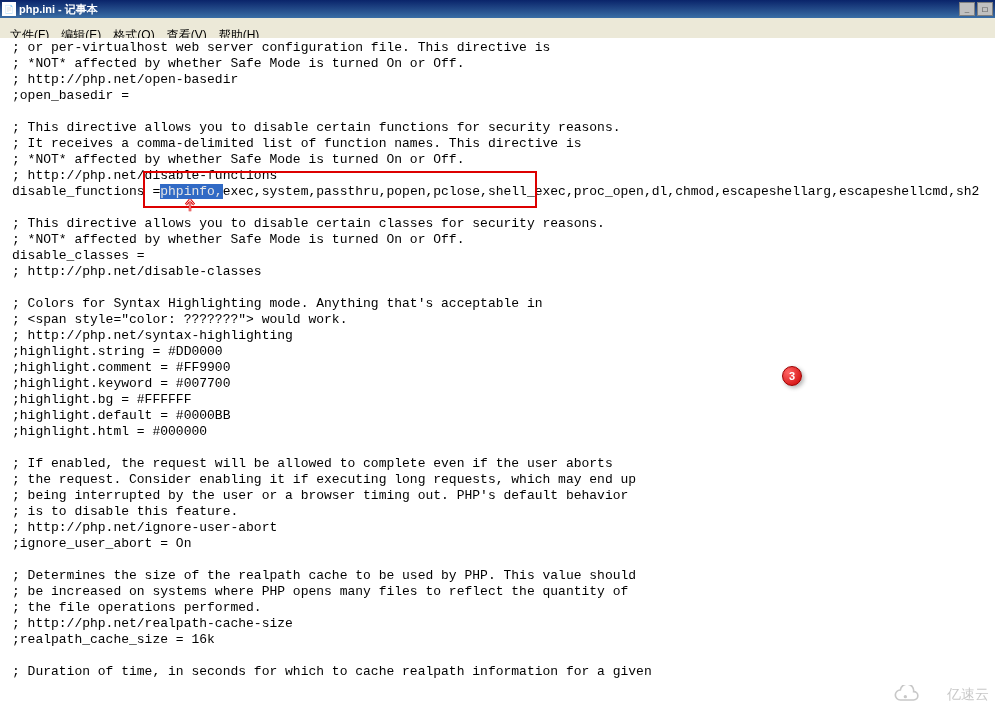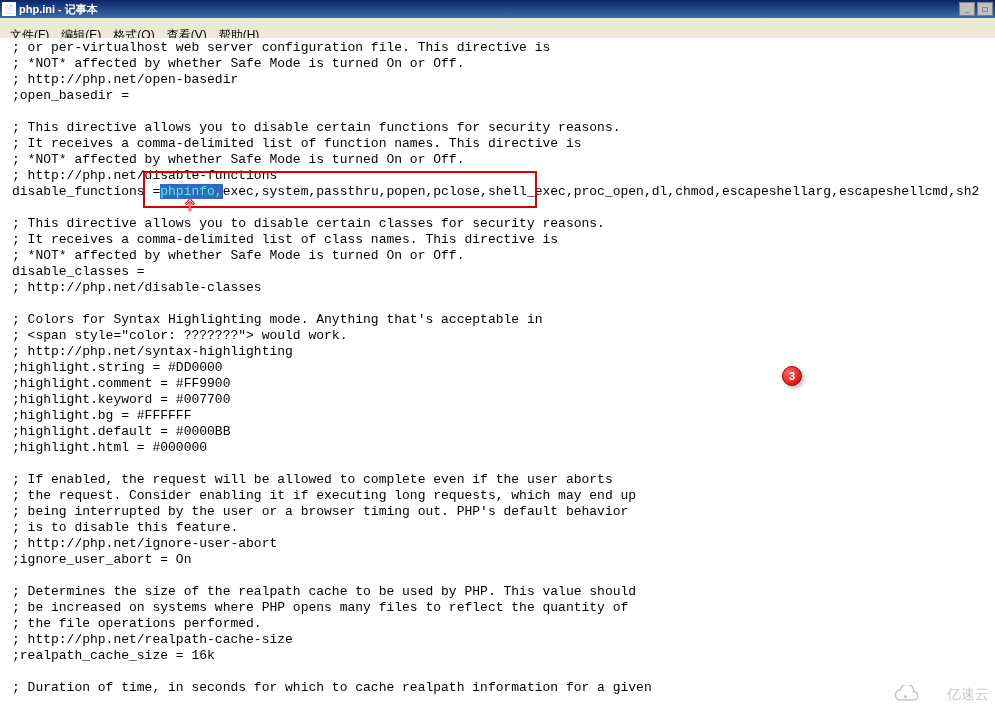--- a/index.html
+++ b/index.html
@@ -82,21 +82,21 @@
     }
     .line { height: 16px; }
     .highlight-box {
       position: absolute;
       border: 2px solid #d00;
       background: transparent;
       pointer-events: none;
     }
     .sel {
       background: #316ac5;
-      color: #5eead4;
+      color: #e5e5e5;
     }
     .cursor-arrow {
       position: absolute;
       width: 20px;
       height: 20px;
       pointer-events: none;
     }
     .badge {
       position: absolute;
       width: 20px;
@@ -152,21 +152,20 @@
   <div class="line">; http://php.net/open-basedir</div>
   <div class="line">;open_basedir =</div>
   <div class="line"></div>
   <div class="line">; This directive allows you to disable certain functions for security reasons.</div>
   <div class="line">; It receives a comma-delimited list of function names. This directive is</div>
   <div class="line">; *NOT* affected by whether Safe Mode is turned On or Off.</div>
   <div class="line">; http://php.net/disable-functions</div>
   <div class="line"><span>disable_functions =</span><span class="sel">phpinfo,</span><span>exec,system,passthru,popen,pclose,shell_exec,proc_open,dl,chmod,escapeshellarg,escapeshellcmd,sh2</span></div>
   <div class="line"></div>
   <div class="line">; This directive allows you to disable certain classes for security reasons.</div>
-  <div class="line">; It receives a comma-delimited list of class names. This directive is</div>
   <div class="line">; *NOT* affected by whether Safe Mode is turned On or Off.</div>
   <div class="line">disable_classes =</div>
   <div class="line">; http://php.net/disable-classes</div>
   <div class="line"></div>
   <div class="line">; Colors for Syntax Highlighting mode.  Anything that's acceptable in</div>
   <div class="line">; &lt;span style="color: ???????"&gt; would work.</div>
   <div class="line">; http://php.net/syntax-highlighting</div>
   <div class="line">;highlight.string  = #DD0000</div>
   <div class="line">;highlight.comment = #FF9900</div>
   <div class="line">;highlight.keyword = #007700</div>

